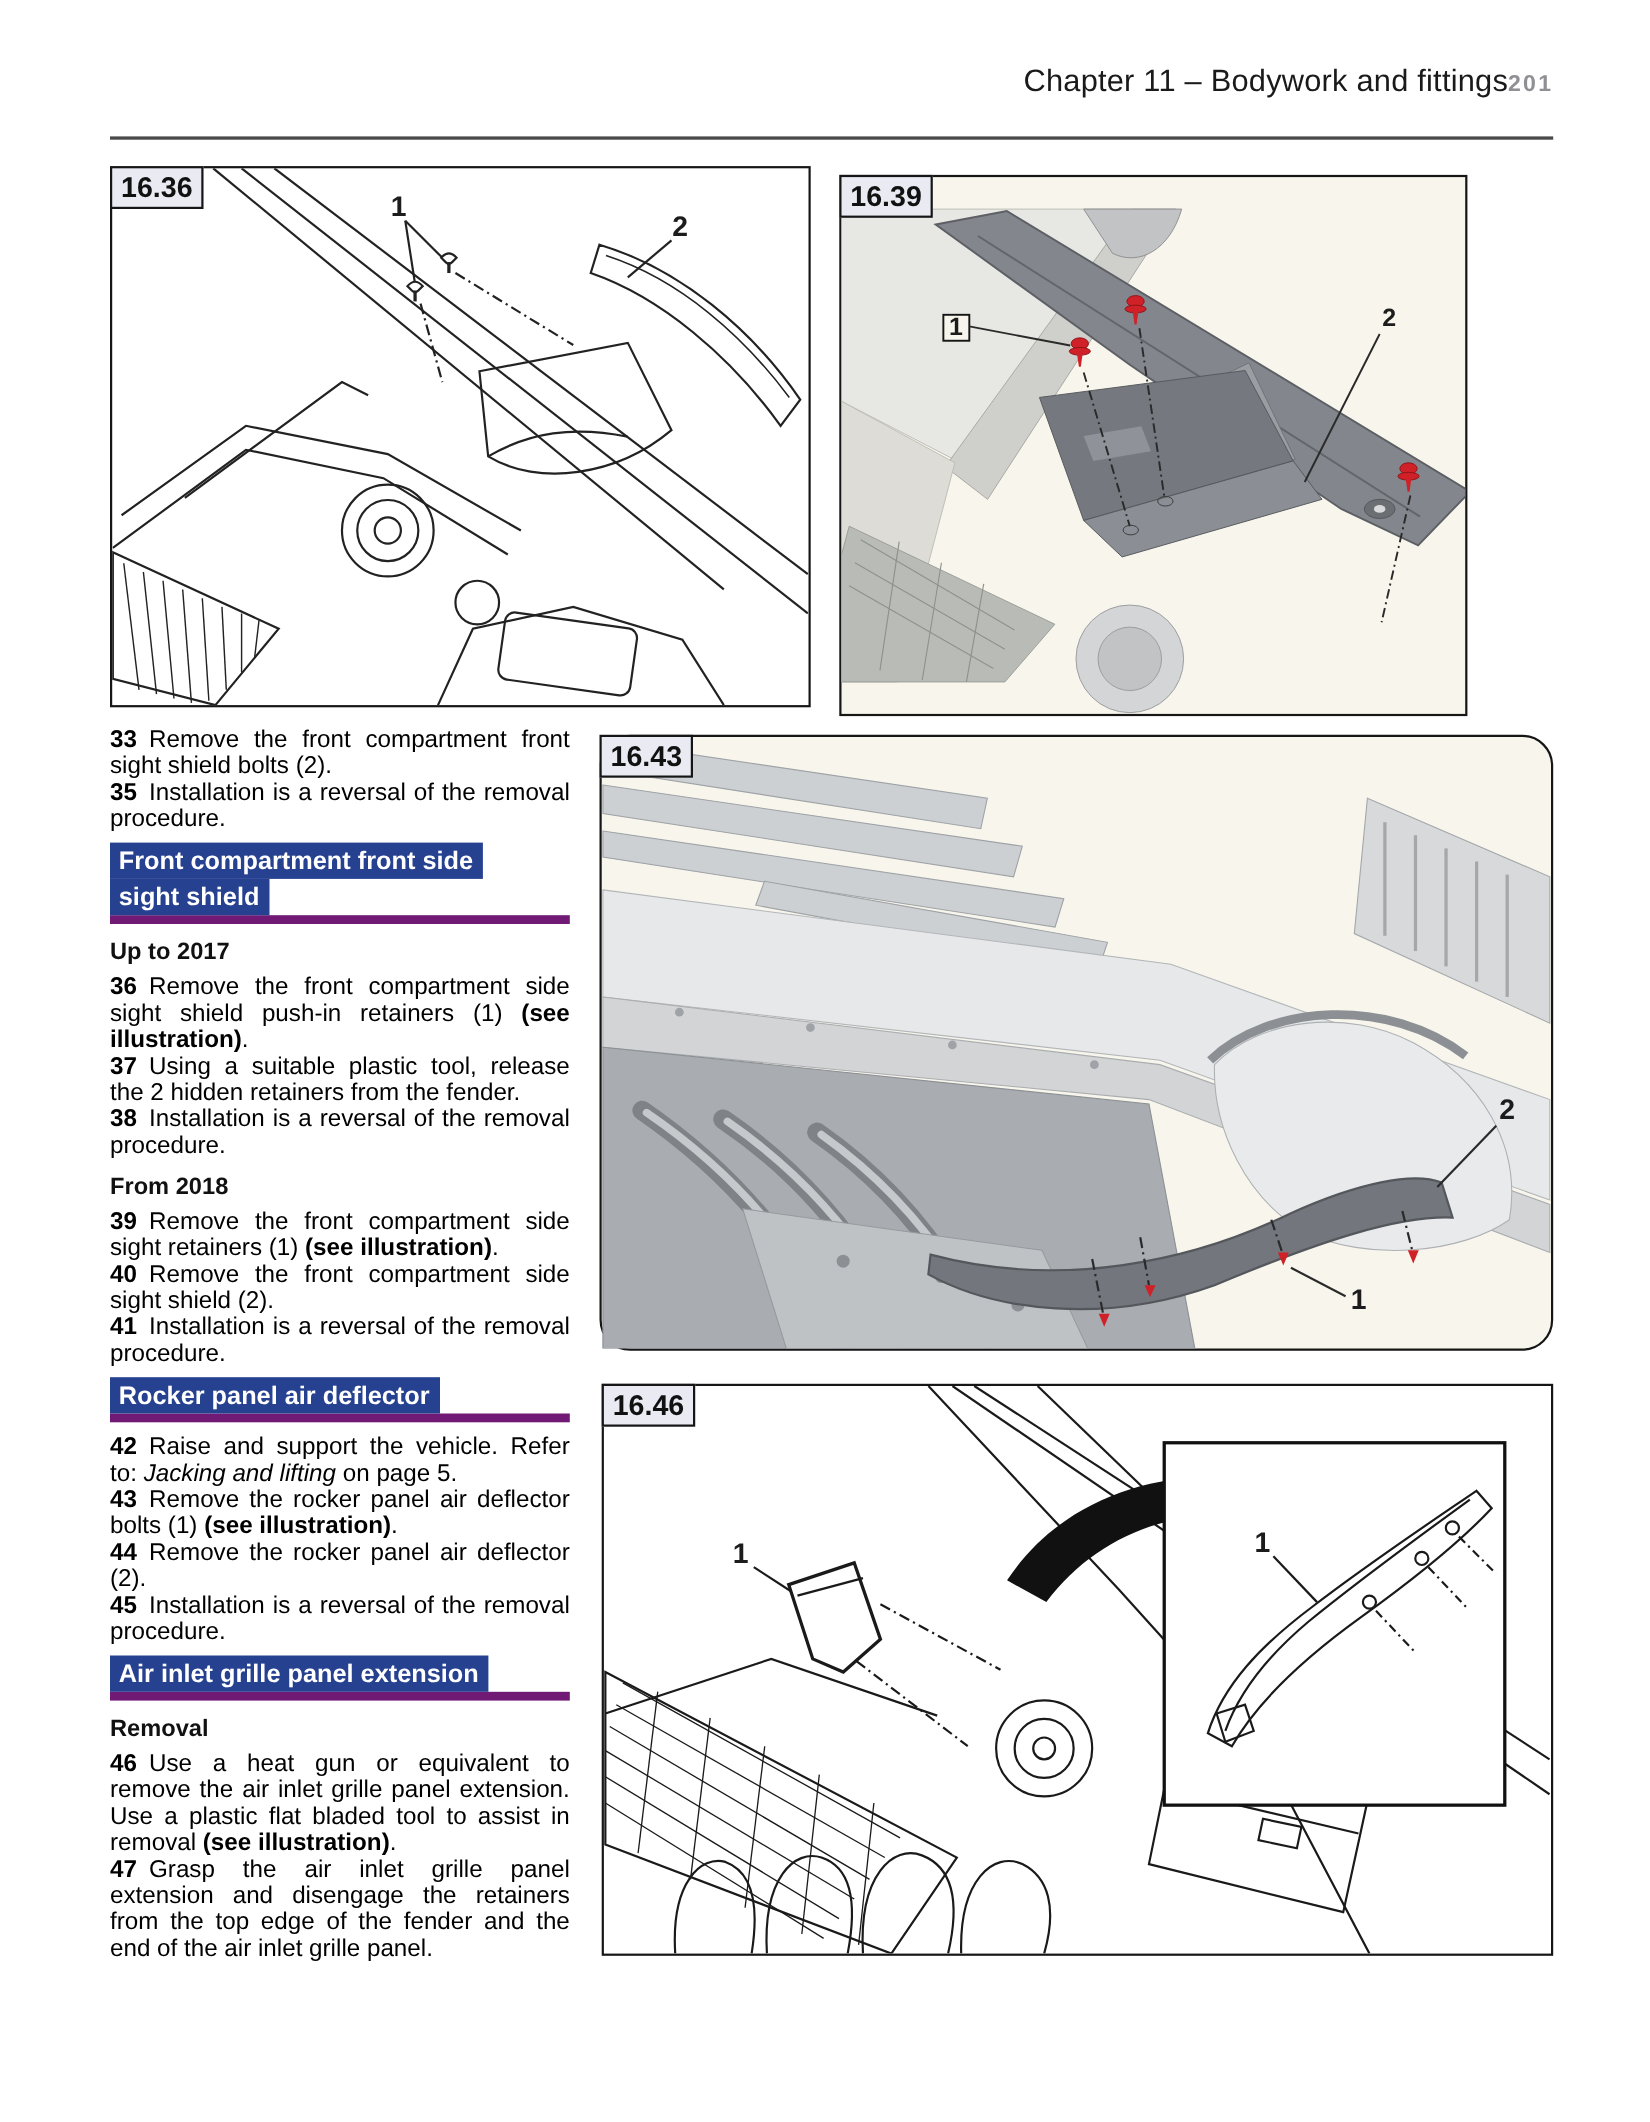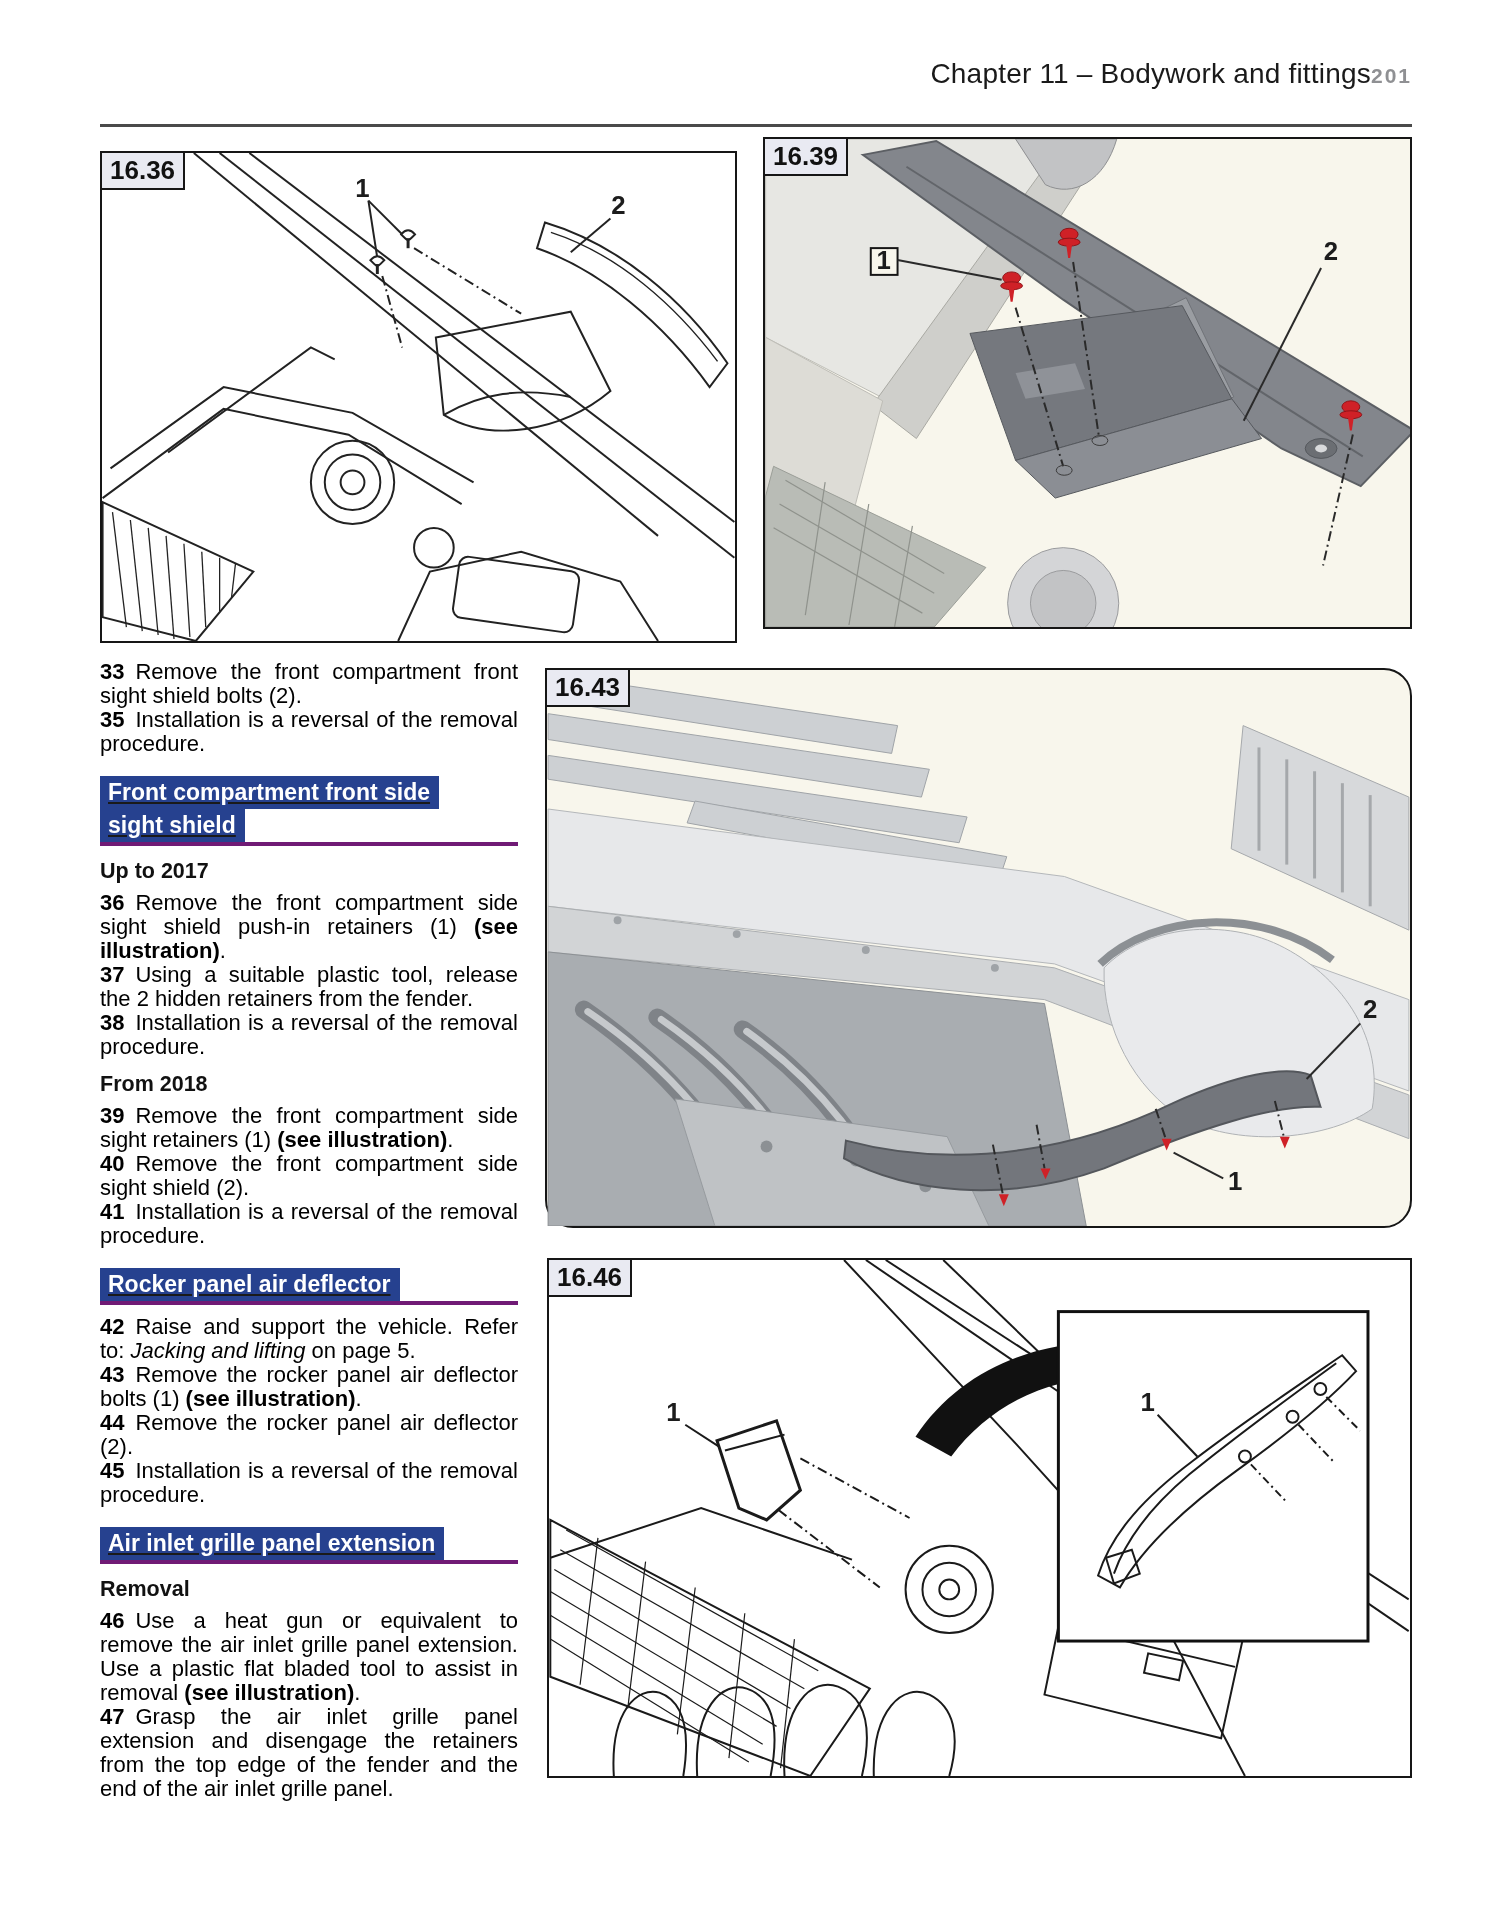--- a/index.html
+++ b/index.html
@@ -21,31 +21,31 @@
   .fig { position:absolute; border:2px solid #161616; background:#fff; }
   .fig.cream { background:#f8f6ec; }
   .fig svg { display:block; width:100%; height:100%; }
   .fig-label {
     position:absolute; left:-2px; top:-2px; min-width:82px; height:39px;
     background:#e9eaf2; border:2px solid #161616; z-index:5;
     display:flex; align-items:center; justify-content:center;
     font-size:26px; font-weight:bold; color:#111; padding:14px 8px;
   }
   #fig1636 { left:100px; top:151px;  width:637px; height:492px; }
-  #fig1639 { left:763px; top:137px;  width:649px; height:492px; }
+  #fig1639 { left:763px; top:159px;  width:571px; height:492px; }
   #fig1643 { left:545px; top:668px;  width:867px; height:560px;border-radius:28px; }
   #fig1646 { left:547px; top:1258px; width:865px; height:520px; }
 
   
   .text-column { position:absolute; left:100px; top:660px; width:418px; }
   .step { font-size:22px; line-height:24px; text-align:justify; color:#000000; }
   .step .num { font-weight:bold; margin-right:11px; }
   .step .b { font-weight:bold; }
   .step .i { font-style:italic; }
-  .section-heading { margin:20px 0 10px 0; border-bottom:4px solid #701a75;text-decoration:underline; }
+  .section-heading { margin:10px 0 10px 0; border-bottom:8px solid #701a75; }
   .sec-line {
     display:table; background:#26418f; color:#ffffff; font-weight:bold;
     font-size:23px; line-height:29px; padding:2px 9px 2px 8px; white-space:nowrap;
   }
   .subhead { font-size:21.5px; font-weight:bold; margin:13px 0 7px 0; color:#111; }
 
   .co { font:bold 26px "Liberation Sans", sans-serif; fill:#1c1c1c; }
 </style>
 </head>
 <body>

